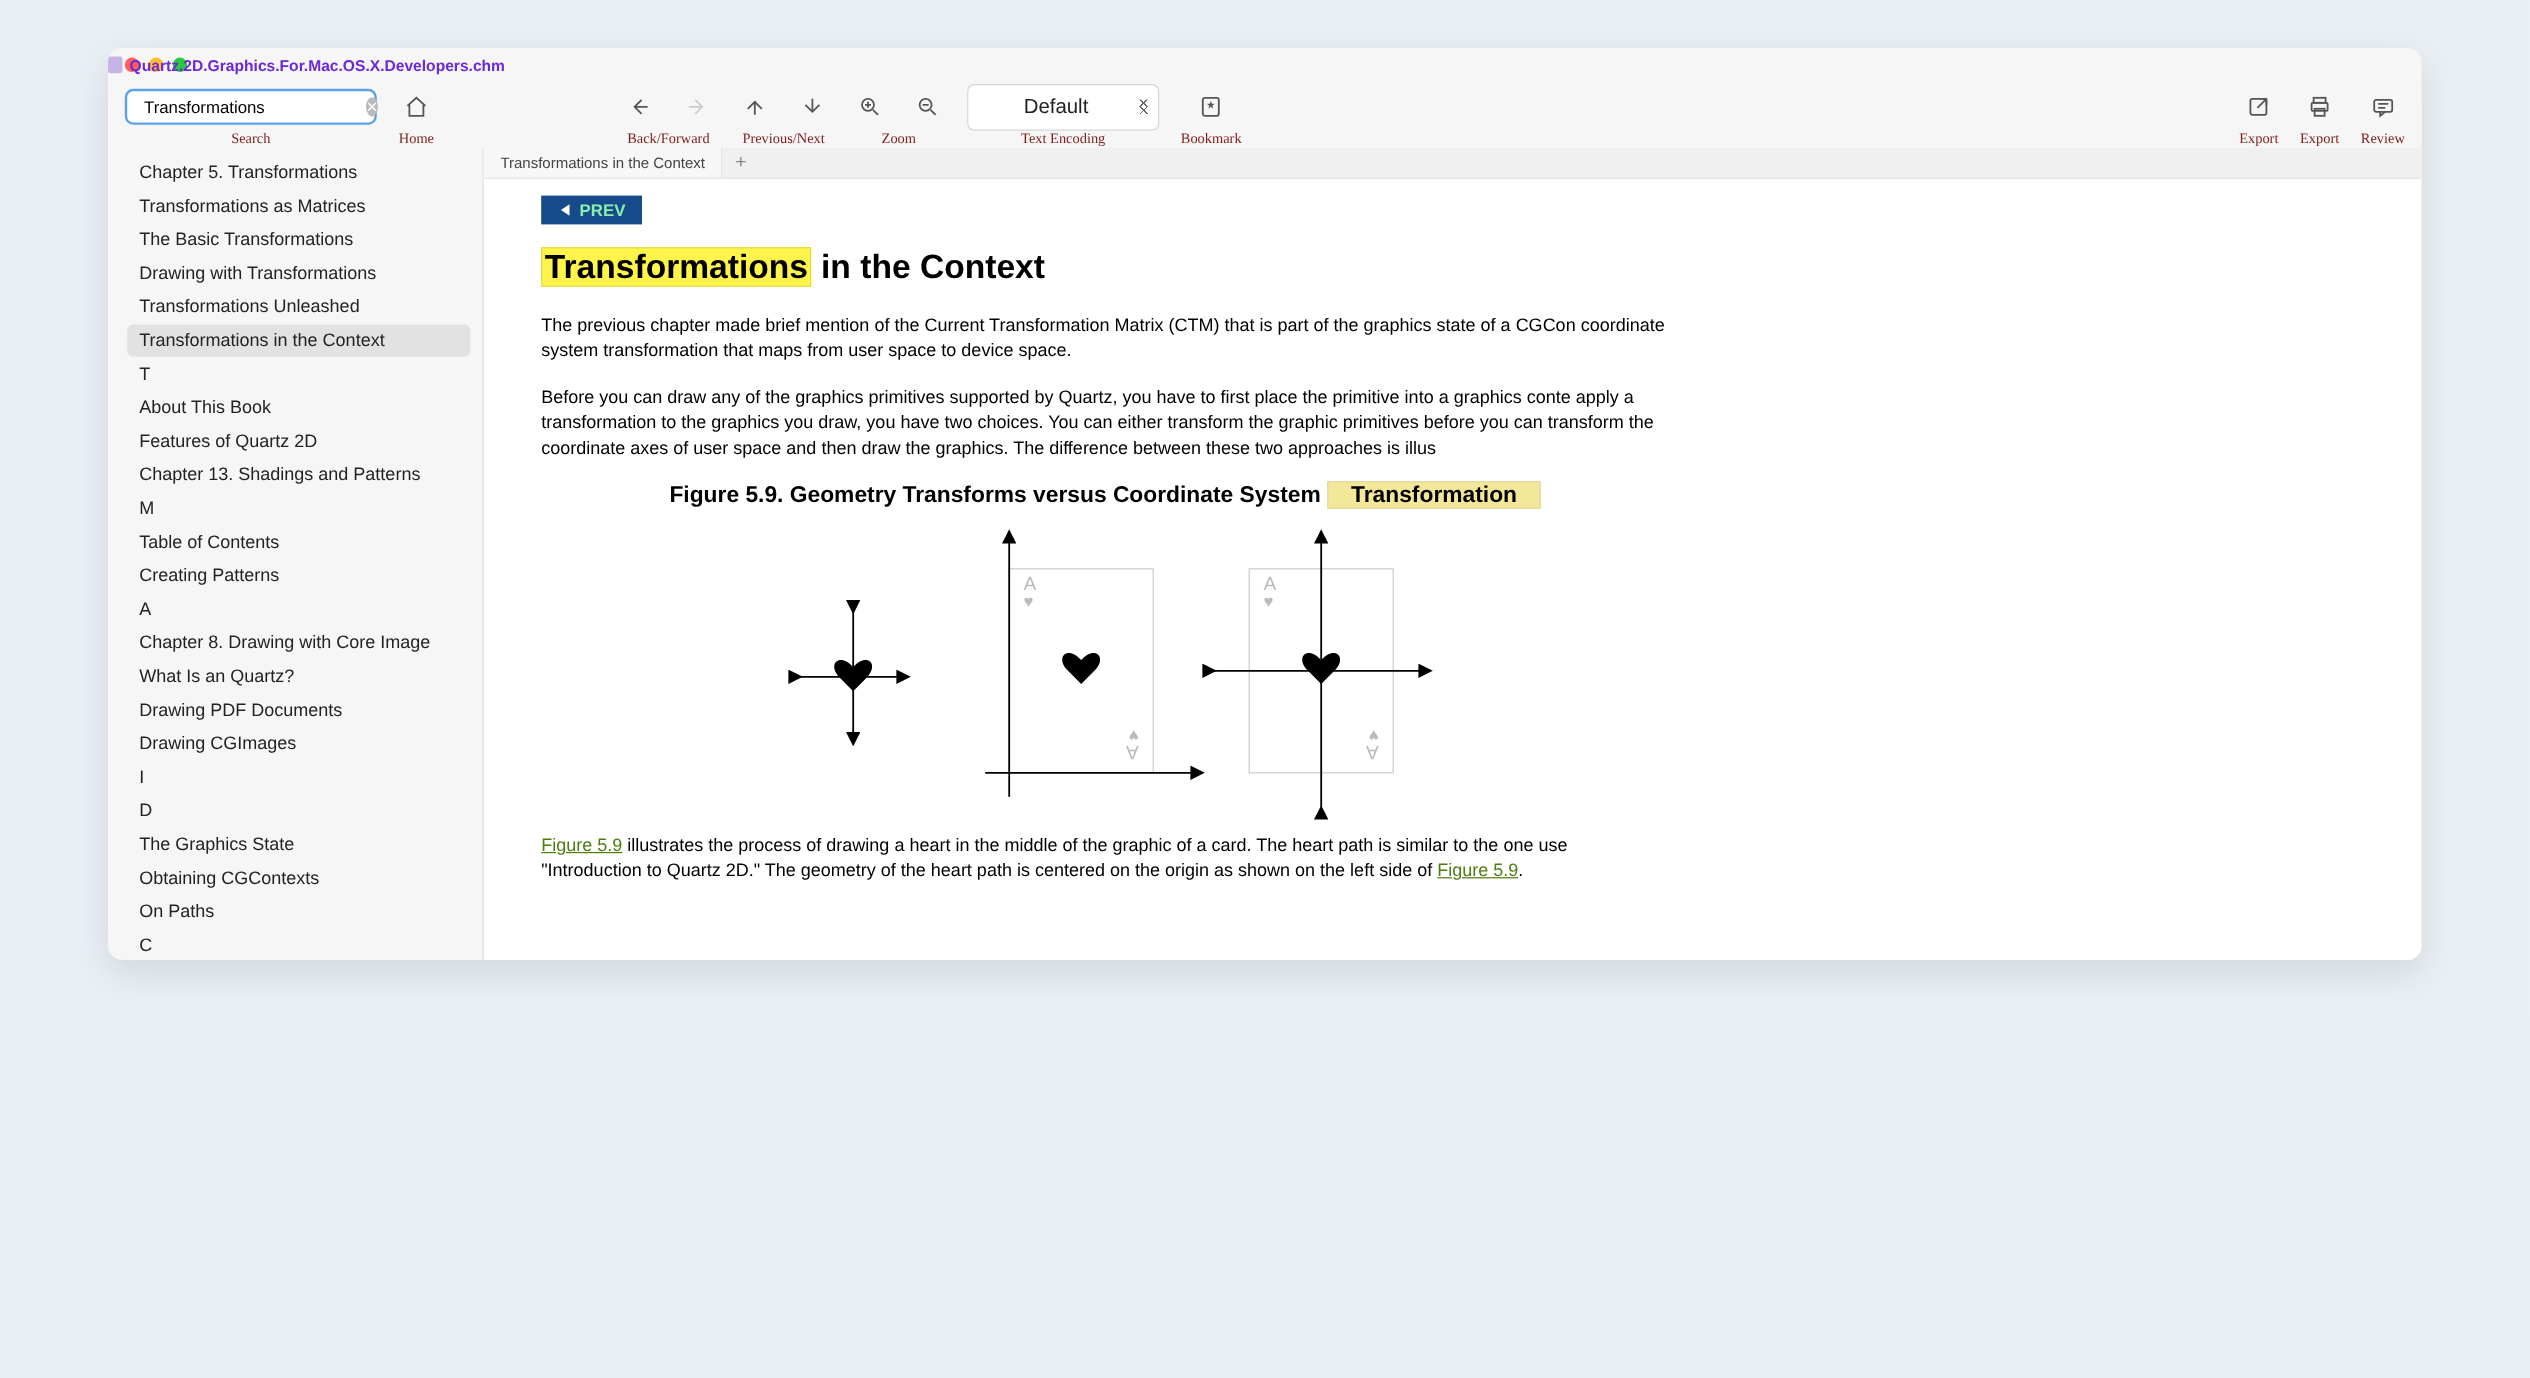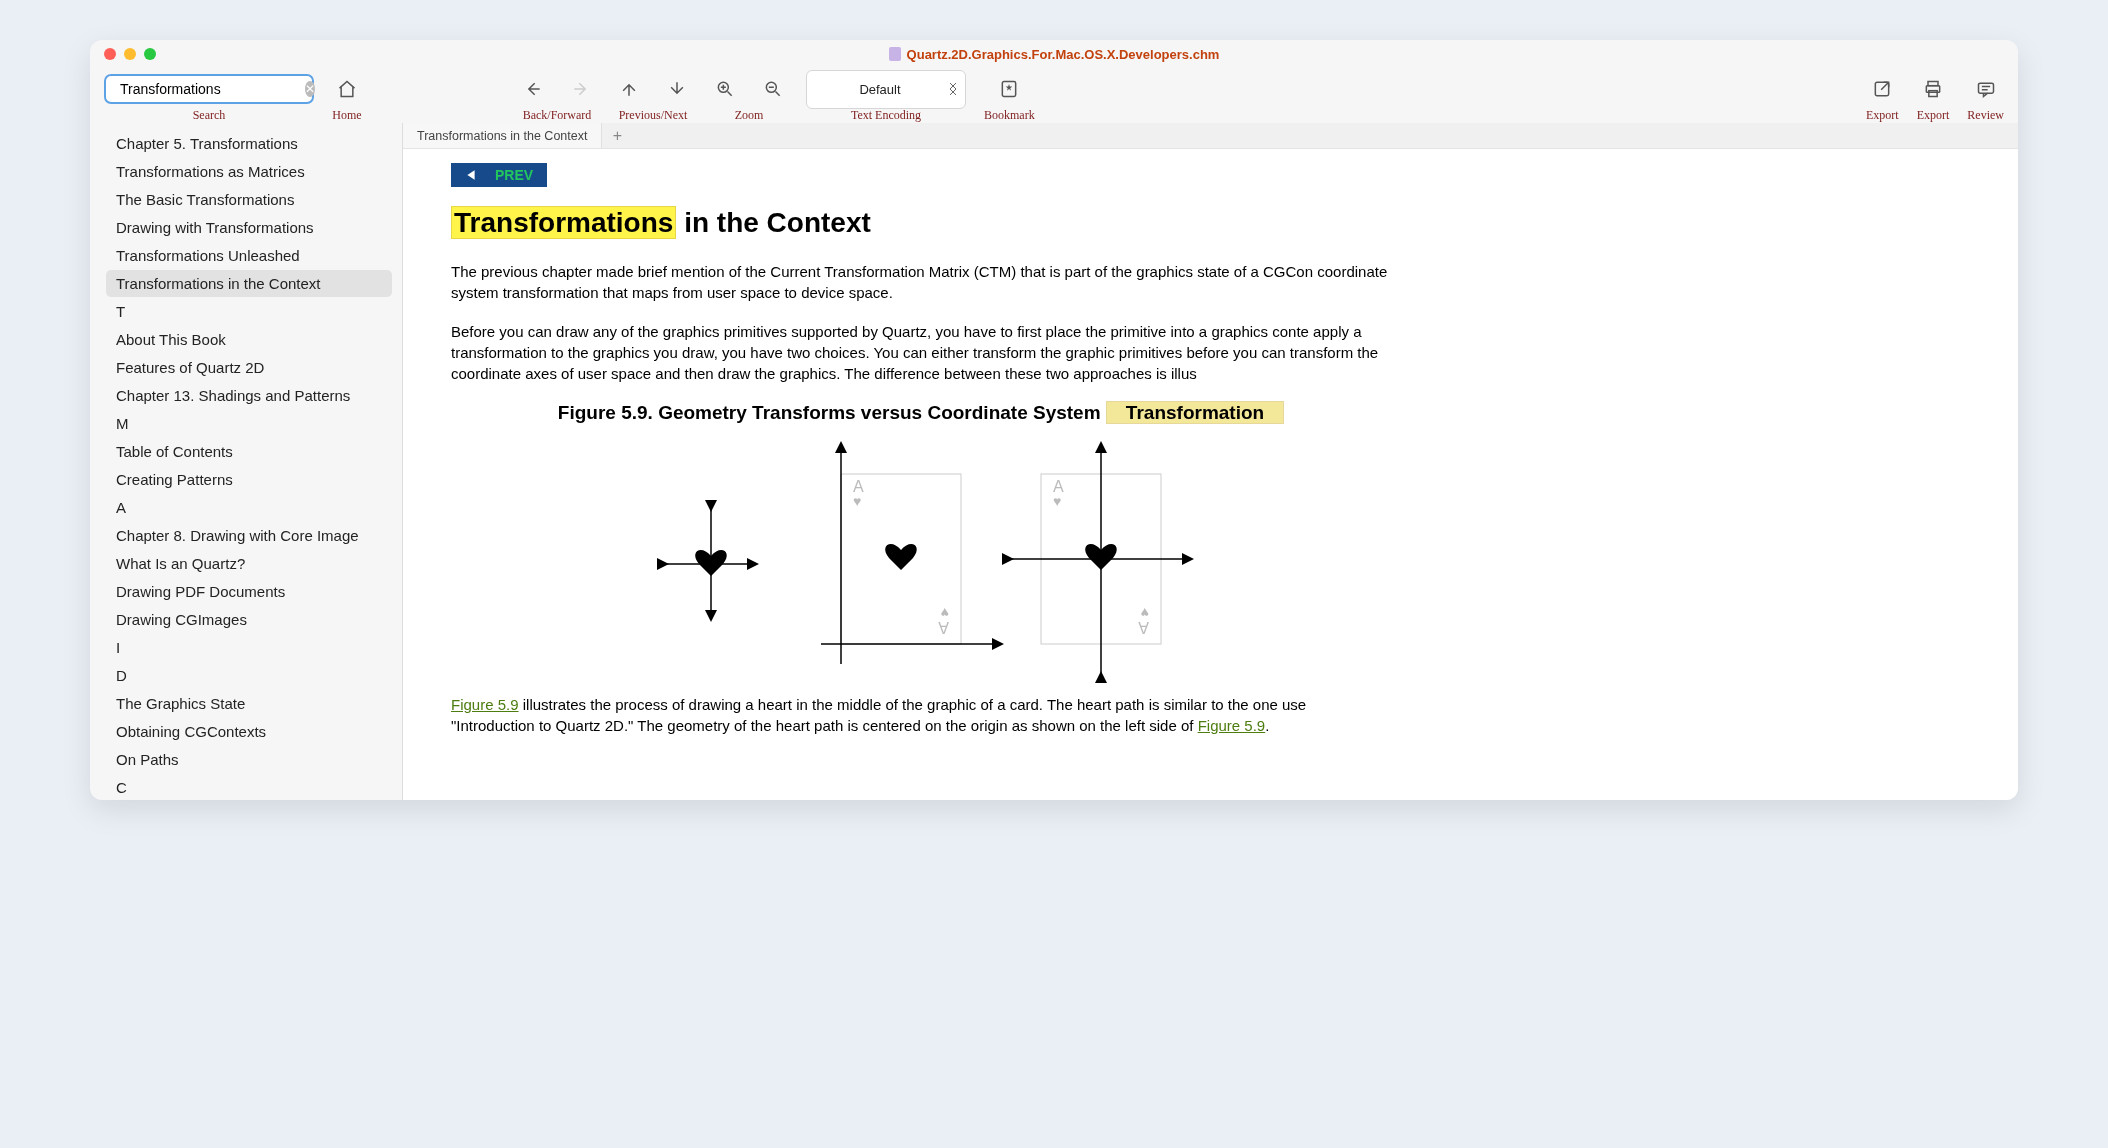--- a/index.html
+++ b/index.html
@@ -26,22 +26,22 @@
   padding: 0 14px;
   position: relative;
 }
 .traffic { display: flex; gap: 8px; }
 .dot { width: 12px; height: 12px; border-radius: 50%; }
 .dot.r { background: #ff5f57; }
 .dot.y { background: #febc2e; }
 .dot.g { background: #28c840; }
 .titlebar-title {
   position: absolute; left: 0; right: 0; text-align: center;
-  font-weight: 600; font-size: 13px; color: #c2410c;
-  pointer-events: none; display:flex; align-items:center; justify-content:center; gap:6px;
+  font-weight: 600; font-size: 13px; color: #6d28d9;
+  pointer-events: none; display:flex; align-items:center; justify-content:flex-start; gap:6px;
 }
 .doc-icon { width:12px; height:14px; background:#c7b3e6; border-radius:2px; display:inline-block; }
 
 .toolbar {
   display: flex; align-items: flex-start; padding: 6px 14px 0 14px; gap: 18px;
 }
 .search-wrap { display:flex; flex-direction:column; align-items:center; gap:4px;}
 .search-box {
   width: 210px; height: 30px; border: 2px solid #5ea2e6; border-radius: 7px;
   background: #fff; display:flex; align-items:center; padding:0 6px; gap:4px;
@@ -53,21 +53,21 @@
 
 .tb-group { display:flex; flex-direction:column; align-items:center; gap:4px; }
 .tb-row { display:flex; gap:18px; align-items:center; height:30px;}
 .tb-btn { width:30px; height:30px; display:flex; align-items:center; justify-content:center; color:#555; cursor:pointer;}
 .tb-btn.disabled { color:#ccc; }
 .tb-btn svg { width:20px; height:20px; stroke:currentColor; fill:none; stroke-width:1.8;}
 
 .encoding-select {
   height:39px; min-width:160px; border:1px solid #d6d6d6; border-radius:6px;
   background:#fff; display:flex; align-items:center; justify-content:center;
-  padding:0 24px 0 12px; position:relative; font-size:13px; cursor:pointer;
+  padding:0 24px 0 12px; position:relative; font-size:17px; cursor:pointer;
 }
 .encoding-select::after {
   content:""; position:absolute; right:8px; top:50%; width:8px; height:12px;
   transform:translateY(-50%);
   background:
     linear-gradient(45deg, transparent 45%, #666 45% 55%, transparent 55%) top/8px 6px no-repeat,
     linear-gradient(-45deg, transparent 45%, #666 45% 55%, transparent 55%) top/8px 6px no-repeat,
     linear-gradient(135deg, transparent 45%, #666 45% 55%, transparent 55%) bottom/8px 6px no-repeat,
     linear-gradient(-135deg, transparent 45%, #666 45% 55%, transparent 55%) bottom/8px 6px no-repeat;
 }
@@ -90,22 +90,22 @@
 }
 .tab-new { width:30px; display:flex;align-items:center;justify-content:center;color:#888;cursor:pointer;font-size:16px;}
 
 .content {
   flex:1; overflow:auto; padding:14px 0 30px 48px;
   font-family: Verdana, Arial, sans-serif; color:#000;
 }
 .content::-webkit-scrollbar{width:10px;}
 .content::-webkit-scrollbar-thumb{background:#c9c9c9;border-radius:5px;}
 .prev-btn {
-  display:inline-flex; align-items:center; gap:18px;
-  background:#164a8a; color:#22c55e; font-weight:700; font-size:14px;
+  display:inline-flex; align-items:center; gap:6px;
+  background:#164a8a; color:#86efac; font-weight:700; font-size:14px;
   padding:4px 14px; cursor:pointer; font-family:Arial,sans-serif;
 }
 .prev-btn svg{width:12px;height:12px;fill:#fff;}
 
 h1.page-title { font-size:28px; font-weight:800; margin:20px 0 22px 0; }
 .hl-strong { background:#fff44a; padding:0 2px; border:1px solid #e6d648;}
 .hl-soft { background:#f3e79a; padding:0 19px; border:1px solid #e6d89b;}
 
 .para { font-size:15px; line-height:1.4; margin-bottom:18px; white-space:normal; width:940px;}
 .fig-title { text-align:center; font-size:19px; font-weight:800; margin:14px 0 10px 0; width:940px;}

